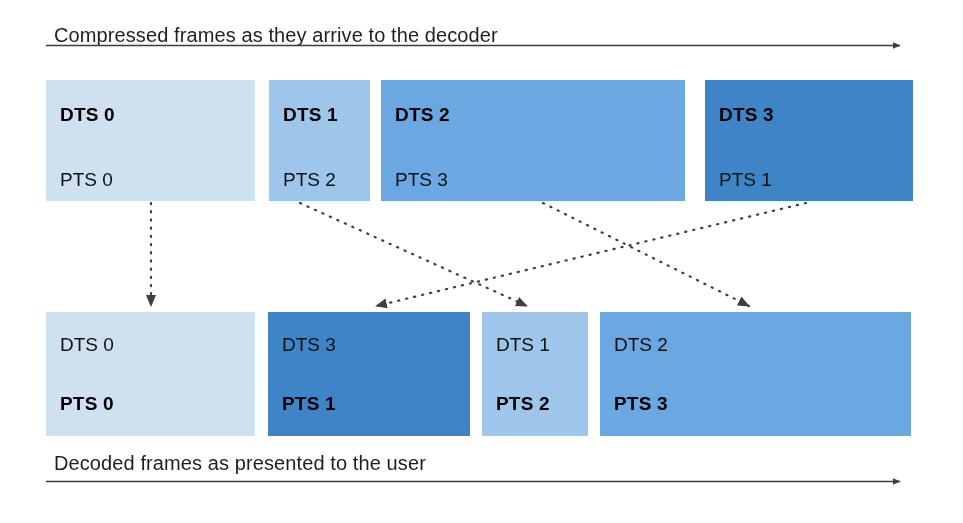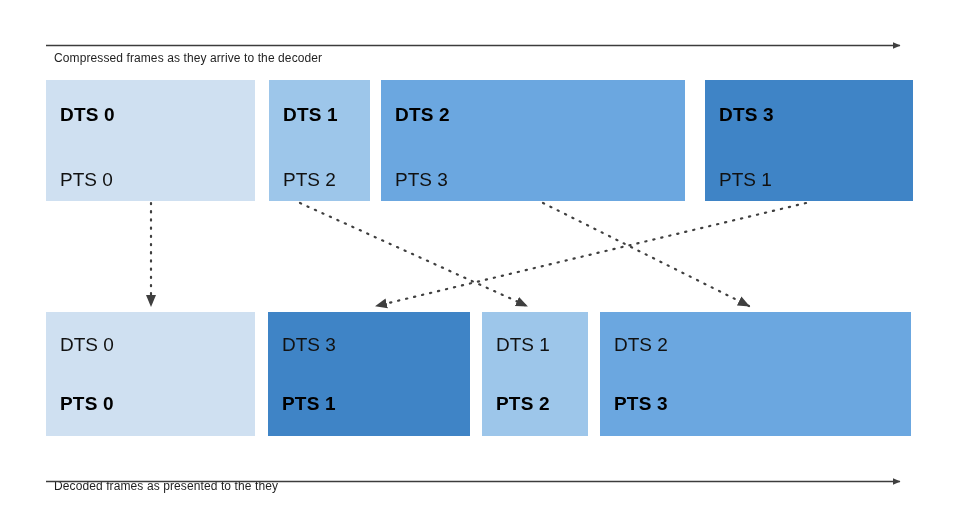--- a/index.html
+++ b/index.html
@@ -15,26 +15,25 @@
     position: relative;
     width: 963px;
     height: 523px;
     background: #ffffff;
     overflow: hidden;
   }
 
   
   .caption {
     position: absolute;
-    font-size: 12px;
+    font-size: 20px;
     line-height: 18px;
     color: #1f1f1f;
     white-space: nowrap;
     letter-spacing: 0.1px;
-    margin-top: 23px;
   }
   #caption-top   { left: 54px; top: 26px; }
   #caption-bottom{ left: 54px; top: 454px; }
 
   
   .axis-svg {
     position: absolute;
     left: 0;
     top: 0;
     width: 963px;
@@ -65,21 +64,21 @@
   .row-bottom .lbl.dts { top: 22px; }
   .row-bottom .lbl.pts { top: 81px; }
 </style>
 </head>
 <body>
 
 <div id="stage">
 
   <div class="caption" id="caption-top">Compressed frames as they arrive to the decoder</div>
 
-  <div class="caption" id="caption-bottom">Decoded frames as presented to the they</div>
+  <div class="caption" id="caption-bottom">Decoded frames as presented to the user</div>
 
   <svg class="axis-svg" viewBox="0 0 963 523">
     <defs>
       <marker id="ah" markerWidth="9" markerHeight="9" refX="7.5" refY="4" orient="auto" markerUnits="userSpaceOnUse">
         <path d="M0,0.6 L8,4 L0,7.4 z" fill="#3f3f3f"></path>
       </marker>
       <marker id="ah2" markerWidth="13" markerHeight="13" refX="11" refY="6" orient="auto" markerUnits="userSpaceOnUse">
         <path d="M0,1 L12,6 L0,11 z" fill="#3f3f3f"></path>
       </marker>
     </defs>

